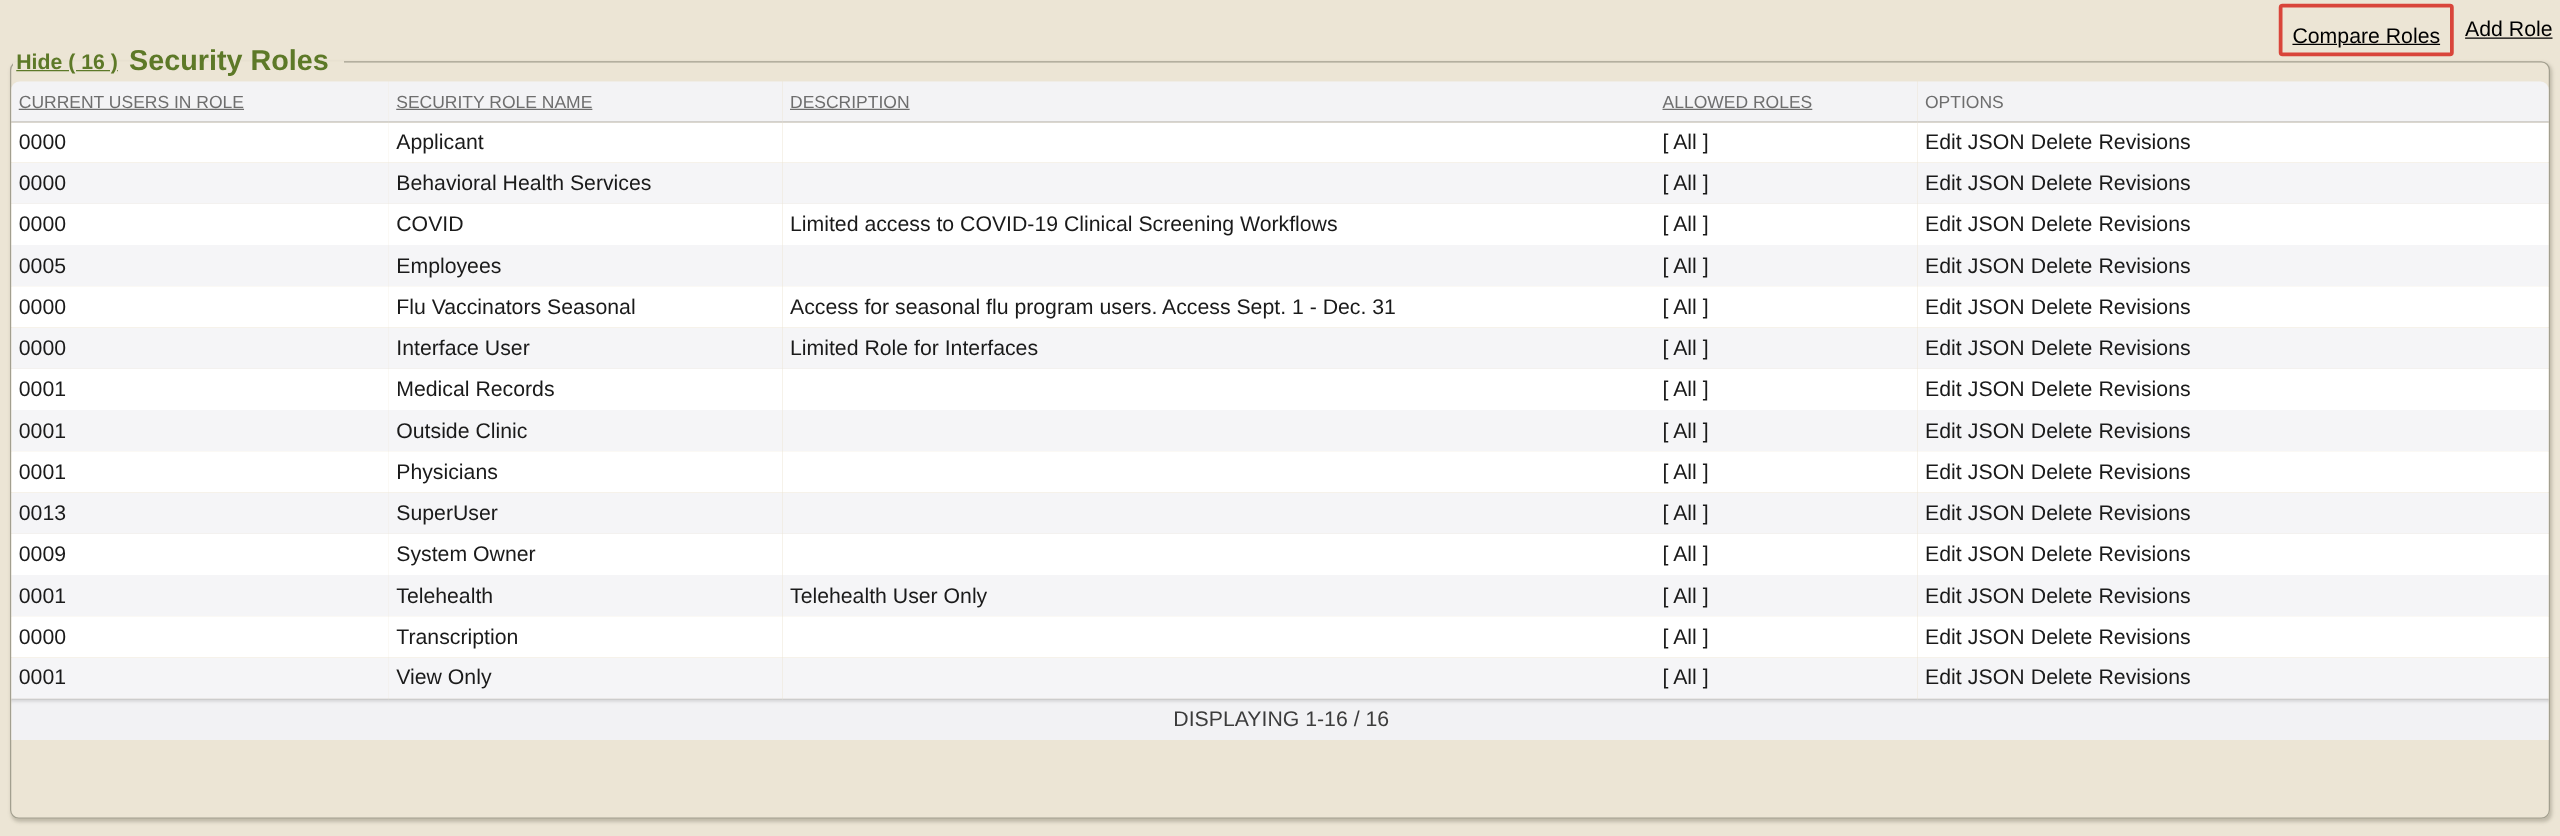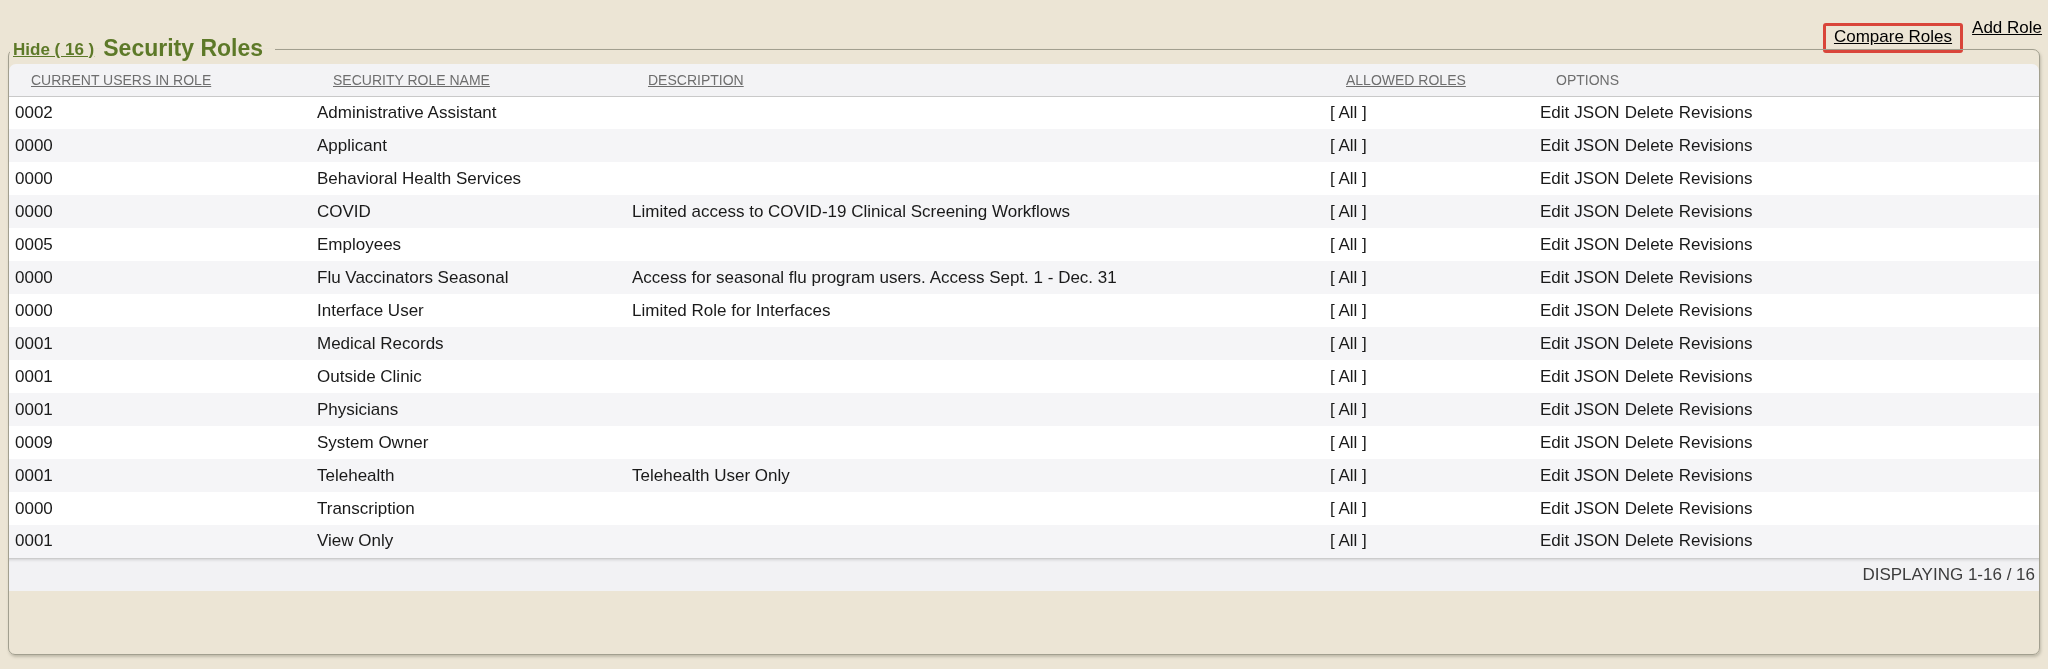--- a/index.html
+++ b/index.html
@@ -21,23 +21,22 @@
   
   .topbar{
     position:absolute;top:3px;right:6px;
     display:flex;align-items:center;gap:9px;
     font-size:17px;
   }
   .topbar a{color:#000;text-decoration:underline;white-space:nowrap;}
   .hl-box{
     border:3px solid var(--highlight-red);
     border-radius:3px;
-    padding:1px 8px 3px 8px;
+    padding:13px 8px 3px 8px;
     display:inline-block;
-    margin-top:20px;
   }
   
   fieldset.panel{
     position:absolute;left:8px;top:34px;
     width:2032px;height:621px;
     border:1px solid var(--panel-border);
     border-radius:7px;
     box-shadow:1px 2px 3px rgba(110,105,90,.35);
     overflow:hidden;
     background:transparent;
@@ -72,21 +71,21 @@
     background:var(--header-bg);
     border-bottom:1px solid #c9c9c9;
     font-weight:normal;
     font-size:14px;
     color:#6e6e6e;
     text-align:left;
     padding:0 4px 0 6px;
     white-space:nowrap;
     overflow:hidden;
   }
-  th .hdr-label{cursor:pointer;margin-left:16px;}
+  th .hdr-label{cursor:pointer;}
   th .hdr-label.u{text-decoration:underline;}
   table.roles td{
     height:33px;
     font-size:17px;
     padding:0 4px 0 6px;
     white-space:nowrap;
     overflow:hidden;
     vertical-align:middle;
   }
   tbody tr:nth-child(odd){background:#ffffff;}
@@ -95,21 +94,21 @@
     color:#1a1a1a;
     text-decoration:none;
     margin-right:5px;
   }
   td.options a:last-child{margin-right:0;}
   tfoot td{
     height:29px;
     background:#f2f2f4;
     border-top:1px solid #cccccc;
     box-shadow:inset 0 3px 3px -2px rgba(0,0,0,.14);
-    text-align:right;
+    text-align:center;
     font-size:15px;
     color:#3c3c3c;
   }
 </style>
 </head>
 <body>
 
 <div class="topbar">
   <span class="hl-box"><a href="#">Compare Roles</a></span>
   <a href="#">Add Role</a>
@@ -132,27 +131,20 @@
       <tr id="header-row">
           <th><span class="hdr-label u">CURRENT USERS IN ROLE</span></th>
           <th><span class="hdr-label u">SECURITY ROLE NAME</span></th>
           <th><span class="hdr-label u">DESCRIPTION</span></th>
           <th><span class="hdr-label u">ALLOWED ROLES</span></th>
           <th><span class="hdr-label">OPTIONS</span></th>
         </tr>
     </thead>
     <tbody id="rows-body">
         <tr>
-          <td>0002</td>
-          <td>Administrative Assistant</td>
-          <td></td>
-          <td>[ All ]</td>
-          <td class="options"><a href="#">Edit</a><a href="#">JSON</a><a href="#">Delete</a><a href="#">Revisions</a></td>
-        </tr>
-        <tr>
           <td>0000</td>
           <td>Applicant</td>
           <td></td>
           <td>[ All ]</td>
           <td class="options"><a href="#">Edit</a><a href="#">JSON</a><a href="#">Delete</a><a href="#">Revisions</a></td>
         </tr>
         <tr>
           <td>0000</td>
           <td>Behavioral Health Services</td>
           <td></td>
@@ -197,20 +189,27 @@
         <tr>
           <td>0001</td>
           <td>Outside Clinic</td>
           <td></td>
           <td>[ All ]</td>
           <td class="options"><a href="#">Edit</a><a href="#">JSON</a><a href="#">Delete</a><a href="#">Revisions</a></td>
         </tr>
         <tr>
           <td>0001</td>
           <td>Physicians</td>
+          <td></td>
+          <td>[ All ]</td>
+          <td class="options"><a href="#">Edit</a><a href="#">JSON</a><a href="#">Delete</a><a href="#">Revisions</a></td>
+        </tr>
+        <tr>
+          <td>0013</td>
+          <td>SuperUser</td>
           <td></td>
           <td>[ All ]</td>
           <td class="options"><a href="#">Edit</a><a href="#">JSON</a><a href="#">Delete</a><a href="#">Revisions</a></td>
         </tr>
         <tr>
           <td>0009</td>
           <td>System Owner</td>
           <td></td>
           <td>[ All ]</td>
           <td class="options"><a href="#">Edit</a><a href="#">JSON</a><a href="#">Delete</a><a href="#">Revisions</a></td>

